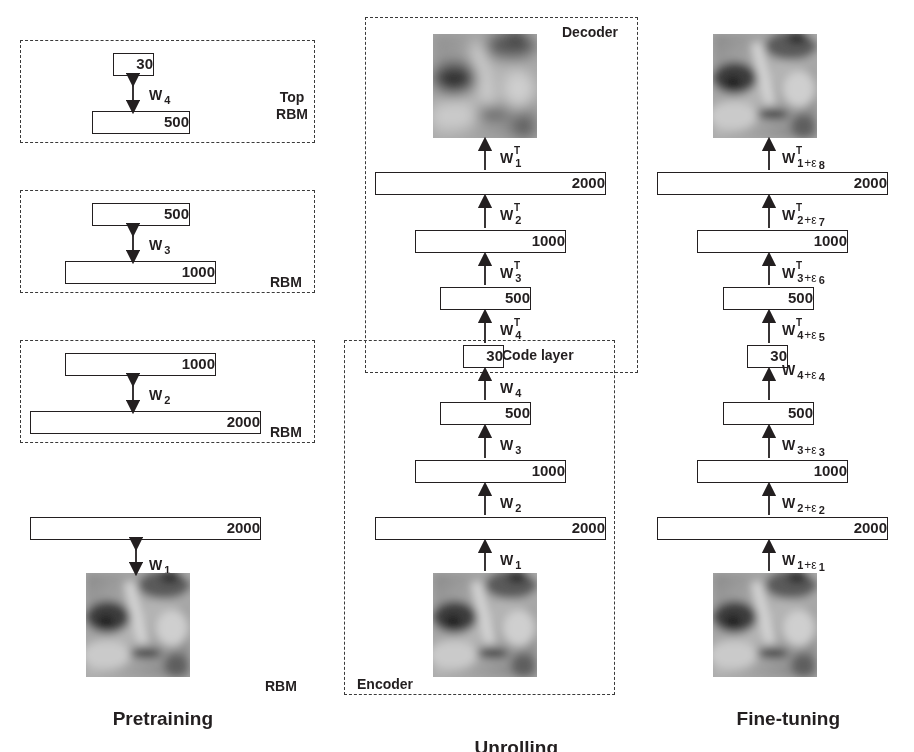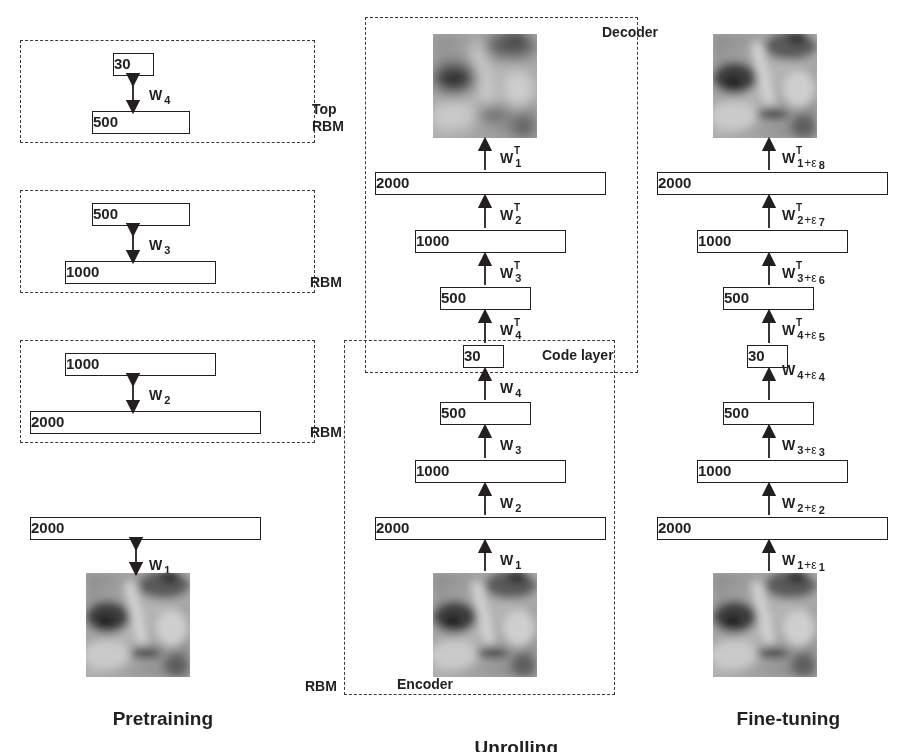--- a/index.html
+++ b/index.html
@@ -1,21 +1,21 @@
 <!DOCTYPE html>
 <html><head>
 <meta charset="utf-8">
 <style>
   html, body { margin:0; padding:0; background:#ffffff; }
   body { width:914px; height:752px; position:relative; overflow:hidden;
          font-family:"Liberation Sans", sans-serif; color:#231f20; }
   .dash { position:absolute; border:1.5px dashed #3a3a3a; box-sizing:border-box; }
   .layer { position:absolute; border:1.6px solid #231f20; box-sizing:border-box; background:#fff;
-           font-weight:bold; font-size:15px; text-align:left; line-height:19px; }
-  .tag { position:absolute; font-weight:bold; font-size:14px; white-space:nowrap;margin-left:40px; }
+           font-weight:bold; font-size:15px; text-align:right; line-height:19px; }
+  .tag { position:absolute; font-weight:bold; font-size:14px; white-space:nowrap; }
   .title { position:absolute; font-weight:bold; font-size:19px; white-space:nowrap; text-align:right; }
   .wlab { position:absolute; font-weight:bold; font-size:14px; white-space:nowrap; line-height:14px;text-align:center; }
   .wlab .sub { font-size:11px; position:relative; top:4px; margin-left:2px; }
   .wlab .sup { font-size:10px; position:absolute; top:-7px; left:14px; }
   .wlab .eps { font-weight:normal; font-size:12px; position:relative; top:4px; margin-left:1px; }
   .wlab .eps-sub { font-size:11px; position:relative; top:6px; margin-left:2px; font-weight:bold; }
   .face { position:absolute; width:104px; height:104px; overflow:hidden; }
   svg.arrows { position:absolute; left:0; top:0; pointer-events:none; }
 </style>
 </head>
@@ -36,21 +36,21 @@
       </filter>
   </defs>
 </svg>
 
 <div>
 
   <div class="dash" style="left:20px;top:40px;width:295px;height:103px;"></div>
   <div class="layer" style="left:113px;top:53px;width:41px;height:23px;">30</div>
   <div class="layer" style="left:92px;top:111px;width:98px;height:23px;">500</div>
   <div class="wlab" style="left:149px;top:88px;"><span>W</span><span class="sub">4</span></div>
-  <div class="tag" style="left:272px;top:101px;line-height:17px;text-align:left;width:40px;"><span>Top</span><br><span>RBM</span></div>
+  <div class="tag" style="left:272px;top:89px;line-height:17px;text-align:center;width:40px;"><span>Top</span><br><span>RBM</span></div>
 
   <div class="dash" style="left:20px;top:190px;width:295px;height:103px;"></div>
   <div class="layer" style="left:92px;top:203px;width:98px;height:23px;">500</div>
   <div class="layer" style="left:65px;top:261px;width:151px;height:23px;">1000</div>
   <div class="wlab" style="left:149px;top:238px;"><span>W</span><span class="sub">3</span></div>
   <div class="tag" style="left:270px;top:274px;">RBM</div>
 
   <div class="dash" style="left:20px;top:340px;width:295px;height:103px;"></div>
   <div class="layer" style="left:65px;top:353px;width:151px;height:23px;">1000</div>
   <div class="layer" style="left:30px;top:411px;width:231px;height:23px;">2000</div>

